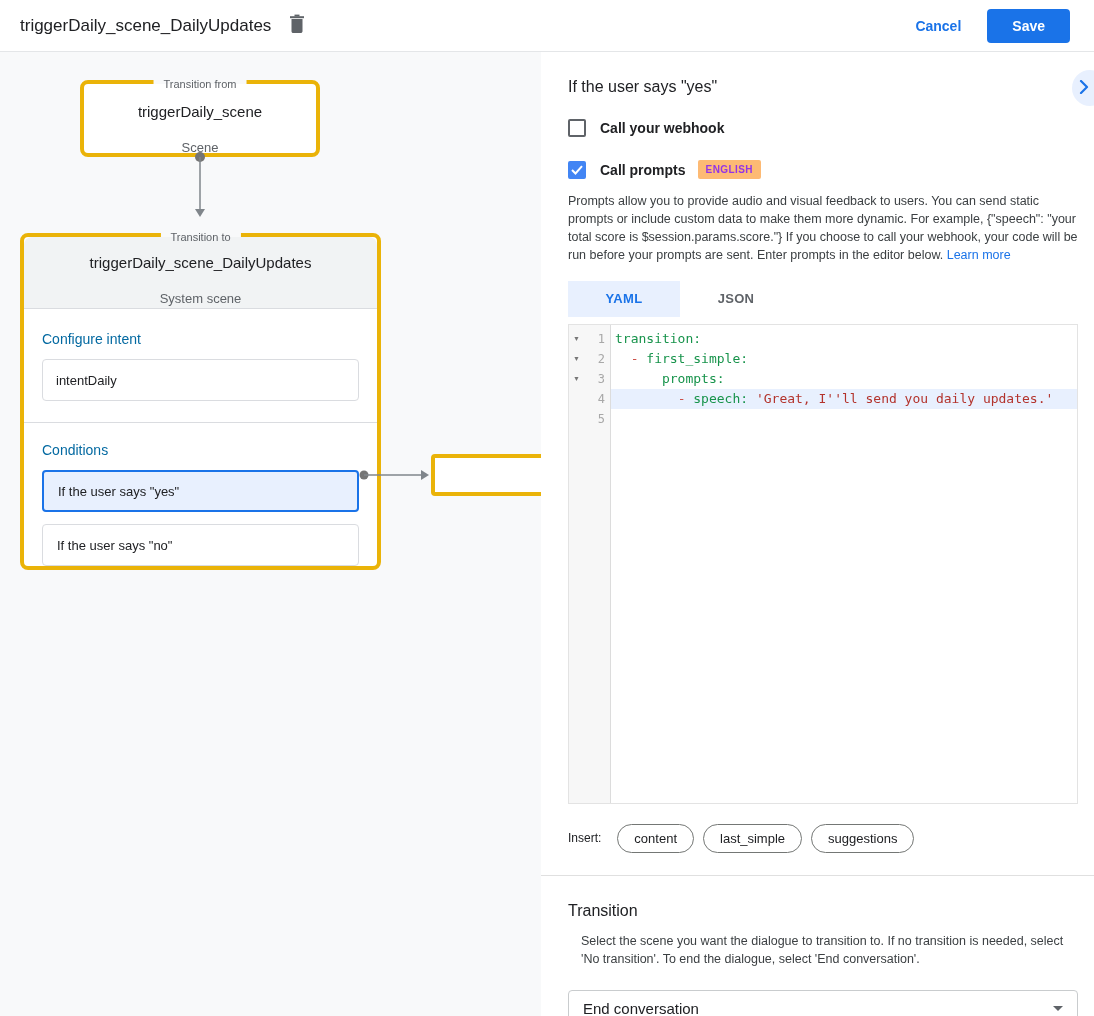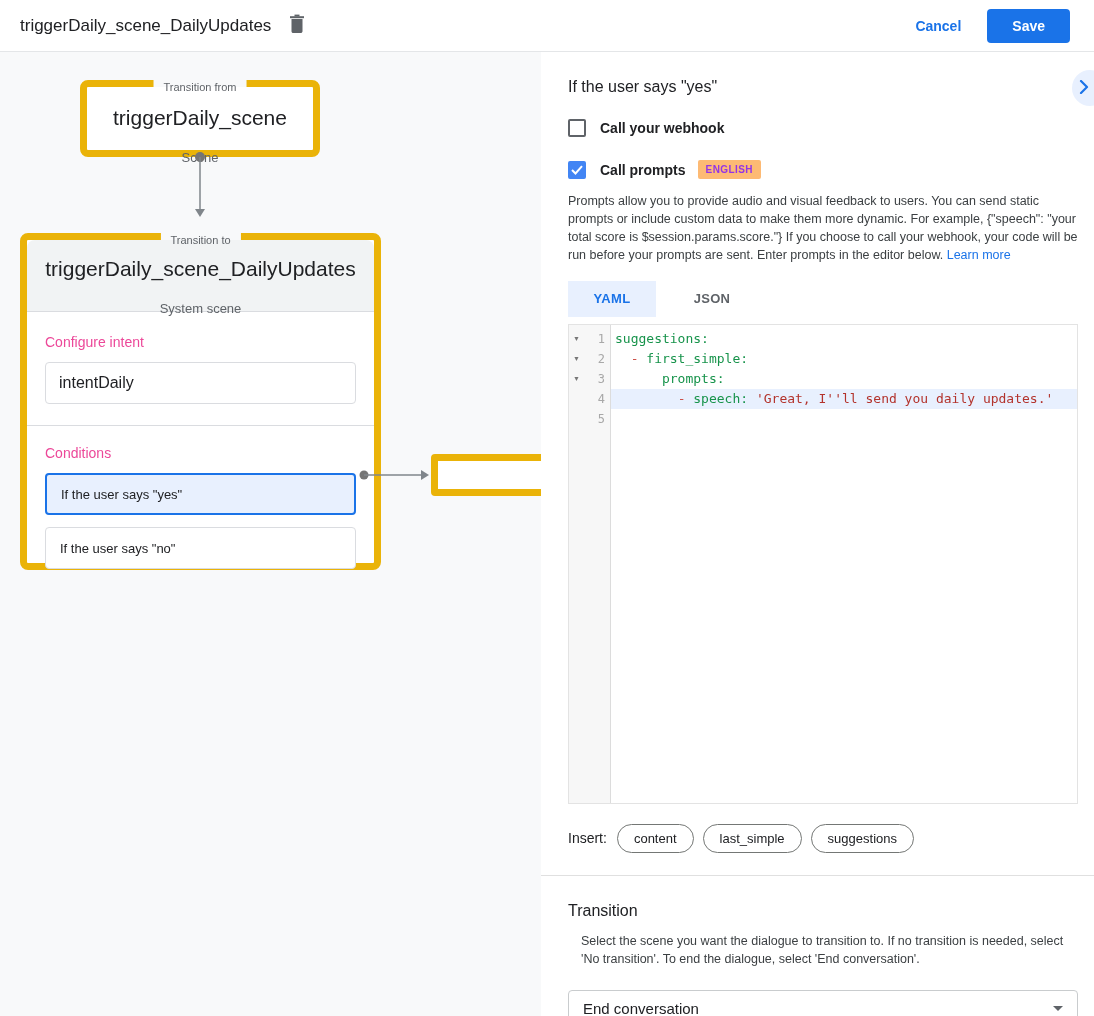--- a/index.html
+++ b/index.html
@@ -16,38 +16,38 @@
                 font-family:inherit; margin-right:26px; cursor:pointer; }
   .save-btn { background:#1a73e8; color:#fff; border:none; border-radius:4px; font-size:14px;
               font-weight:bold; font-family:inherit; padding:9px 25px; cursor:pointer;text-align:center; }
 
   
   .main { display:flex; height:964px; }
   .canvas { width:541px; flex:none; position:relative; background:#f8f9fa; overflow:hidden; }
   .panel { flex:1; background:#fff; position:relative; padding:0 16px 0 27px; overflow:hidden; }
 
   
-  .flow-node, .flow-card { position:absolute; background:#fff; border:7px solid #eab308; border-radius:8px; }
+  .flow-node, .flow-card { position:absolute; background:#fff; border:4px solid #eab308; border-radius:8px; }
   .flow-legend { position:absolute; top:-8px; left:50%; transform:translateX(-50%);
                  font-size:11px; color:#5f6368; padding:0 10px; white-space:nowrap; line-height:16px; }
   .legend-on-white { background:linear-gradient(#f8f9fa 50%, #ffffff 50%); }
   .legend-on-gray  { background:linear-gradient(#f8f9fa 50%, #f1f3f4 50%); }
 
   .node-from { left:80px; top:28px; width:240px; height:77px; text-align:center; padding-top:19px; }
-  .node-name { font-size:21px; color:#202124; }
+  .node-name { font-size:15px; color:#202124; }
   .node-type { font-size:13px; color:#5f6368; margin-top:20px; }
 
   .card-to { left:20px; top:181px; width:361px; height:337px; }
   .card-header { height:72px; background:#f1f3f4; border-bottom:1px solid #dadce0;
                  border-radius:8px 8px 0 0; text-align:center; padding-top:17px; }
   .card-body { padding:0 18px; }
-  .section-label { font-size:14px; color:#ec4899; }
+  .section-label { font-size:14px; color:#0369a1; }
   .cfg-label { margin-top:22px; }
   .intent-box { margin-top:12px; height:42px; border:1px solid #dadce0; border-radius:4px;
-                display:flex; align-items:center; padding:0 13px; font-size:16px; background:#fff; cursor:pointer; }
+                display:flex; align-items:center; padding:0 13px; font-size:13px; background:#fff; cursor:pointer; }
   .card-divider { border:none; border-top:1px solid #dadce0; margin:21px -18px 0 -18px; }
   .cond-label { margin-top:19px; }
   .condition { height:42px; border:1px solid #dadce0; border-radius:4px; background:#fff;
                display:flex; align-items:center; padding:0 14px; font-size:13px; margin-top:12px; cursor:pointer; }
   .condition.selected { background:#e8f0fe; border:2px solid #1a73e8; }
 
   .arrow-svg { position:absolute; }
   .target-node { left:431px; top:402px; width:130px; height:42px; border-radius:4px; }
 
   
@@ -62,42 +62,42 @@
               flex:none; cursor:pointer; display:flex; align-items:center; justify-content:center; }
   .checkbox.checked { background:#4285f4; border-color:#4285f4; }
   .check-label { margin-left:14px; font-size:14px; font-weight:bold; color:#202124; }
   .lang-badge { margin-left:12px; background:#fdba74; color:#9334e6; font-size:10px; font-weight:bold;
                 letter-spacing:.4px; padding:4px 8px; border-radius:2px; }
 
   .desc { margin-top:13px; font-size:12.5px; line-height:1.45; color:#3c4043; max-width:517px; }
   .link { color:#1a73e8; text-decoration:none; cursor:pointer; }
 
   .tabs { display:flex; margin-top:16px; }
-  .tab { height:36px; width:88px; display:flex; align-items:center; justify-content:center;
+  .tab { height:36px; width:112px; display:flex; align-items:center; justify-content:center;
          font-size:13px; font-weight:bold; letter-spacing:.3px; color:#5f6368; cursor:pointer; }
   .tab.active { background:#e8f0fe; color:#1a73e8; }
   .tab-json { width:112px; }
 
   .editor { display:flex; margin-top:7px; height:480px; border:1px solid #e3e3e3; background:#fff; }
   .gutter { width:42px; flex:none; background:#f7f7f7; border-right:1px solid #dcdcdc; padding-top:4px; }
   .gutter-row { display:flex; align-items:center; height:20px; }
   .fold { width:15px; text-align:center; font-size:7px; color:#777; cursor:pointer; }
   .lnum { flex:1; text-align:right; padding-right:5px; font-family:"DejaVu Sans Mono", monospace;
           font-size:12px; color:#a8a8a8; }
   .code { flex:1; padding-top:4px; overflow:hidden; font-family:"DejaVu Sans Mono", monospace;
           font-size:13px; line-height:20px; cursor:text; }
   .code-row { height:20px; white-space:pre; padding-left:4px; }
   .code-row.active { background:#e8f0fe; }
   .tok-key { color:#17934b; }
   .tok-string { color:#b3332c; }
   .tok-dash { color:#cc5049; }
   .tok-plain { color:#202124; }
 
   .insert-row { display:flex; align-items:center; margin-top:20px; }
-  .insert-label { font-size:14px; color:#202124; margin-right:10px; }
+  .insert-label { font-size:12px; color:#202124; margin-right:16px; }
   .chip { border:1px solid #747775; border-radius:15px; background:#fff; color:#202124;
           font-size:13px; font-family:inherit; padding:6px 16px; margin-right:9px; cursor:pointer; }
 
   .panel-divider { border:none; border-top:1px solid #e0e0e0; margin:22px -16px 0 -27px; }
 
   .transition-title { margin-top:26px; font-size:16px; color:#202124; }
   .transition-desc { margin-top:12px; max-width:505px;margin-left:13px; }
   .select-box { margin-top:22px; height:38px; border:1px solid #c9ccce; border-radius:4px;
                 display:flex; align-items:center; justify-content:space-between; padding:0 14px;
                 font-size:15px; color:#202124; background:#fff; cursor:pointer; }
@@ -219,21 +219,21 @@
           <div class="gutter-row">
             <span class="fold"></span>
             <span class="lnum">4</span>
           </div>
           <div class="gutter-row">
             <span class="fold"></span>
             <span class="lnum">5</span>
           </div>
         </div>
       <div class="code">
-          <div class="code-row"><span class="tok-key">suggestions:</span></div>
+          <div class="code-row"><span class="tok-key">transition:</span></div>
           <div class="code-row"><span class="tok-plain">  </span><span class="tok-dash">- </span><span class="tok-key">first_simple:</span></div>
           <div class="code-row"><span class="tok-plain">      </span><span class="tok-key">prompts:</span></div>
           <div class="code-row active"><span class="tok-plain">        </span><span class="tok-dash">- </span><span class="tok-key">speech: </span><span class="tok-string">'Great, I''ll send you daily updates.'</span></div>
           <div class="code-row"></div>
         </div>
     </div>
 
     <div class="insert-row">
       <span class="insert-label">Insert:</span>
       <button class="chip">content</button>

